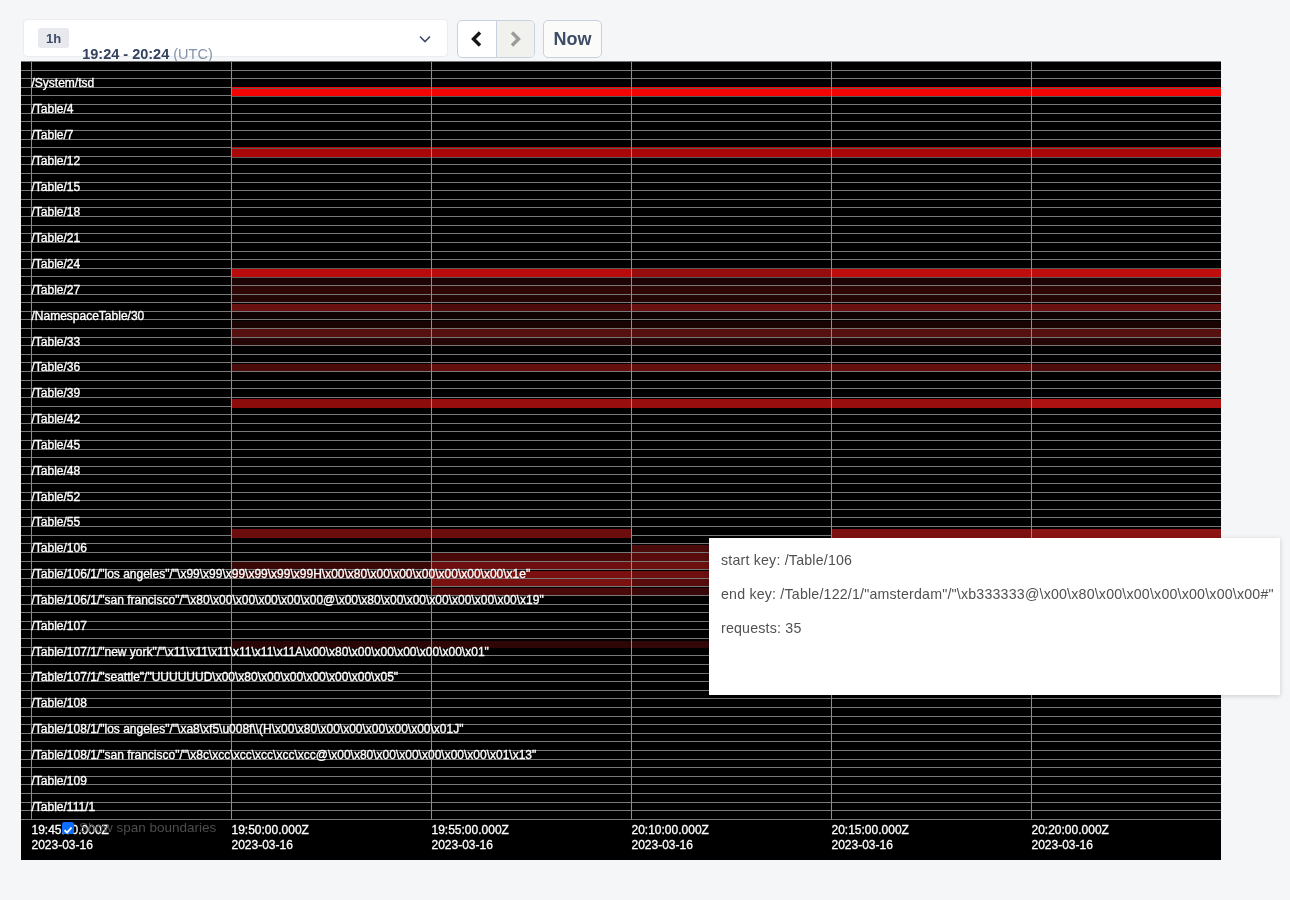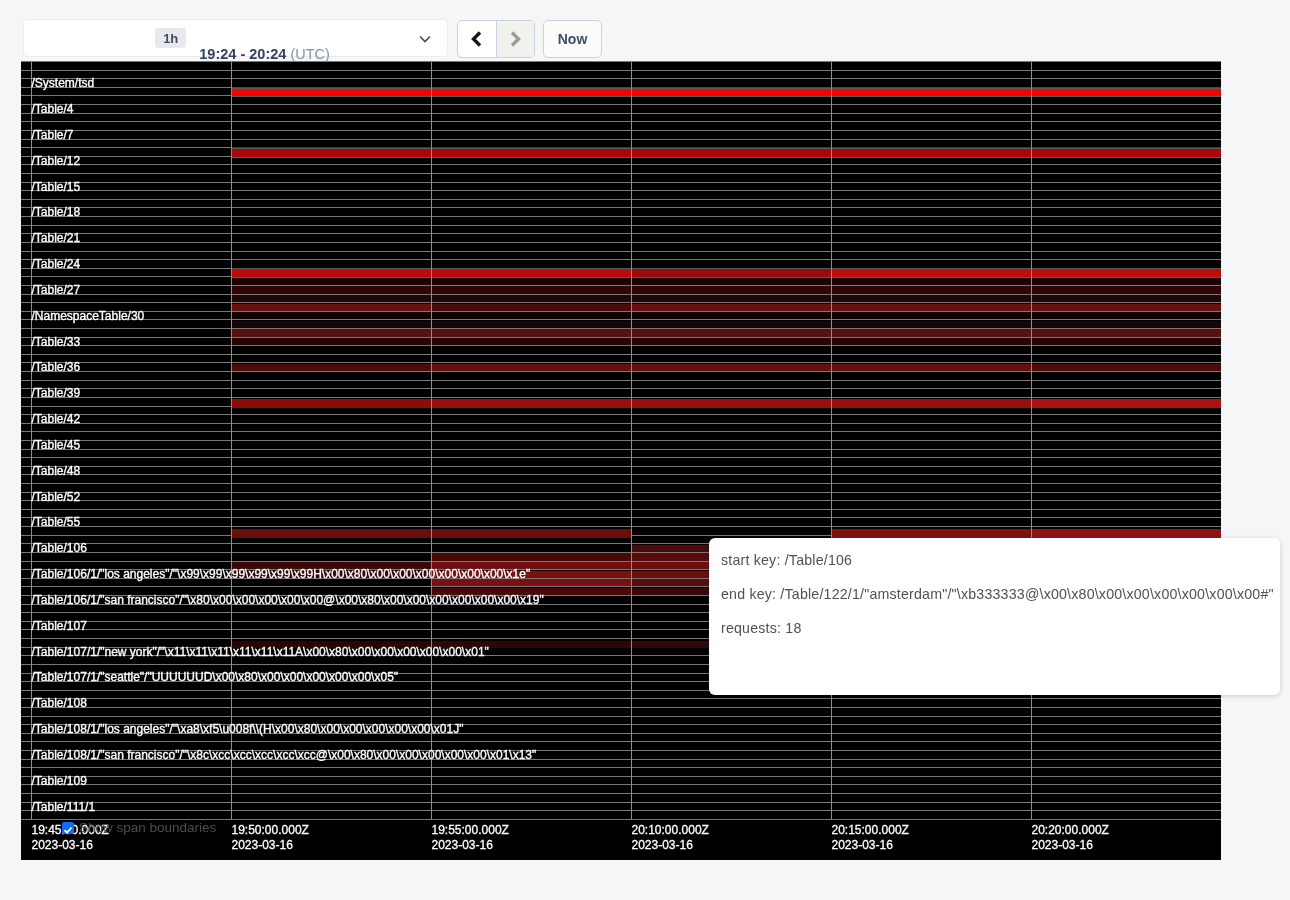--- a/index.html
+++ b/index.html
@@ -1,25 +1,25 @@
 <!DOCTYPE html>
 <html><head><meta charset="utf-8"><style>
 * { margin:0; padding:0; box-sizing:border-box; }
 html,body { width:1290px; height:900px; background:#f5f6f8; font-family:"Liberation Sans", sans-serif; position:relative; overflow:hidden; }
 svg text { font-family:"Liberation Sans", sans-serif; }
-.dd { position:absolute; left:23px; top:19px; width:425px; height:38px; background:#fff; border:1px solid #ececf0; border-radius:4px; display:flex; align-items:center;justify-content:center; }
+.dd { position:absolute; left:23px; top:19px; width:425px; height:38px; background:#fff; border:1px solid #ececf0; border-radius:4px; display:flex; align-items:center; }
 .badge { margin-left:14px; background:#e7e9ef; border-radius:3px; height:20px; padding:0 8px; font-size:13px; font-weight:bold; color:#3e4d66; display:flex; align-items:center; }
 .trange { margin-left:13px; font-size:14.5px; color:#33415c; font-weight:bold;margin-top:31px; }
 .trange span { color:#8493a9; font-weight:normal; }
 .ddcar { position:absolute; right:16px; top:14px; }
 .navg { position:absolute; left:457px; top:20px; width:78px; height:38px; border:1px solid #c9d1e1; border-radius:5px; background:#fff; display:flex; overflow:hidden; }
 .navl { width:38.5px; height:100%; display:flex; align-items:center; justify-content:center; border-right:1px solid #c9d1e1; }
 .navr { flex:1; background:#f1f1ee; display:flex; align-items:center; justify-content:center; }
-.nowb { position:absolute; left:543px; top:20px; width:59px; height:38px; border:1px solid #c9d1e1; border-radius:5px; background:#fbfbfa; font-size:14px; font-weight:bold; color:#3e4d66; display:flex; align-items:center; justify-content:center; }
-.tip { position:absolute; left:709px; top:538px; width:571px; height:157px; background:#fff; border-radius:6px; box-shadow:0 1px 5px rgba(0,0,0,0.18); padding:5px 12px; font-size:14.2px; letter-spacing:0.2px; color:#515151; }
+.nowb { position:absolute; left:543px; top:20px; width:59px; height:38px; border:1px solid #c9d1e1; border-radius:5px; background:#fbfbfa; font-size:18px; font-weight:bold; color:#3e4d66; display:flex; align-items:center; justify-content:center; }
+.tip { position:absolute; left:709px; top:538px; width:571px; height:157px; background:#fff; border-radius:0; box-shadow:0 1px 5px rgba(0,0,0,0.18); padding:5px 12px; font-size:14.2px; letter-spacing:0.2px; color:#515151; }
 .tip div { height:34px; line-height:34px; white-space:nowrap; }
 .cbrow { position:absolute; left:22px; top:820px; display:flex; align-items:center;padding-left:40px; }
 .cbox { width:12px; height:12px; background:#0d6efd; border-radius:2px; position:relative; }
 .cblab { margin-left:5px; font-size:13.5px; color:#4d4d4d; }
 </style></head><body>
 <div class="dd">
   <div class="badge">1h</div>
   <div class="trange">19:24 - 20:24 <span>(UTC)</span></div>
   <svg class="ddcar" width="12" height="10" viewBox="0 0 12 10">
       <polyline points="1,2.5 6,7.5 11,2.5" fill="none" stroke="#3e4d66" stroke-width="1.6"></polyline>
@@ -185,19 +185,19 @@
 <text x="610.5" y="772.5" fill="#fff" stroke="#fff" stroke-width="0.3" font-size="12">20:10:00.000Z</text>
 <text x="610.5" y="788.0" fill="#fff" stroke="#fff" stroke-width="0.3" font-size="12">2023-03-16</text>
 <text x="810.5" y="772.5" fill="#fff" stroke="#fff" stroke-width="0.3" font-size="12">20:15:00.000Z</text>
 <text x="810.5" y="788.0" fill="#fff" stroke="#fff" stroke-width="0.3" font-size="12">2023-03-16</text>
 <text x="1010.5" y="772.5" fill="#fff" stroke="#fff" stroke-width="0.3" font-size="12">20:20:00.000Z</text>
 <text x="1010.5" y="788.0" fill="#fff" stroke="#fff" stroke-width="0.3" font-size="12">2023-03-16</text>
 </svg>
 <div class="tip">
   <div>start key: /Table/106</div>
   <div>end key: /Table/122/1/"amsterdam"/"\xb333333@\x00\x80\x00\x00\x00\x00\x00\x00#"</div>
-  <div>requests: 18</div>
+  <div>requests: 35</div>
 </div>
 <div class="cbrow">
   <div class="cbox"><svg width="12" height="12" viewBox="0 0 12 12">
         <polyline points="2.5,6.2 5,8.7 9.5,3.5" fill="none" stroke="#fff" stroke-width="1.8"></polyline>
       </svg></div>
   <div class="cblab">Show span boundaries</div>
 </div>
 </body></html>

